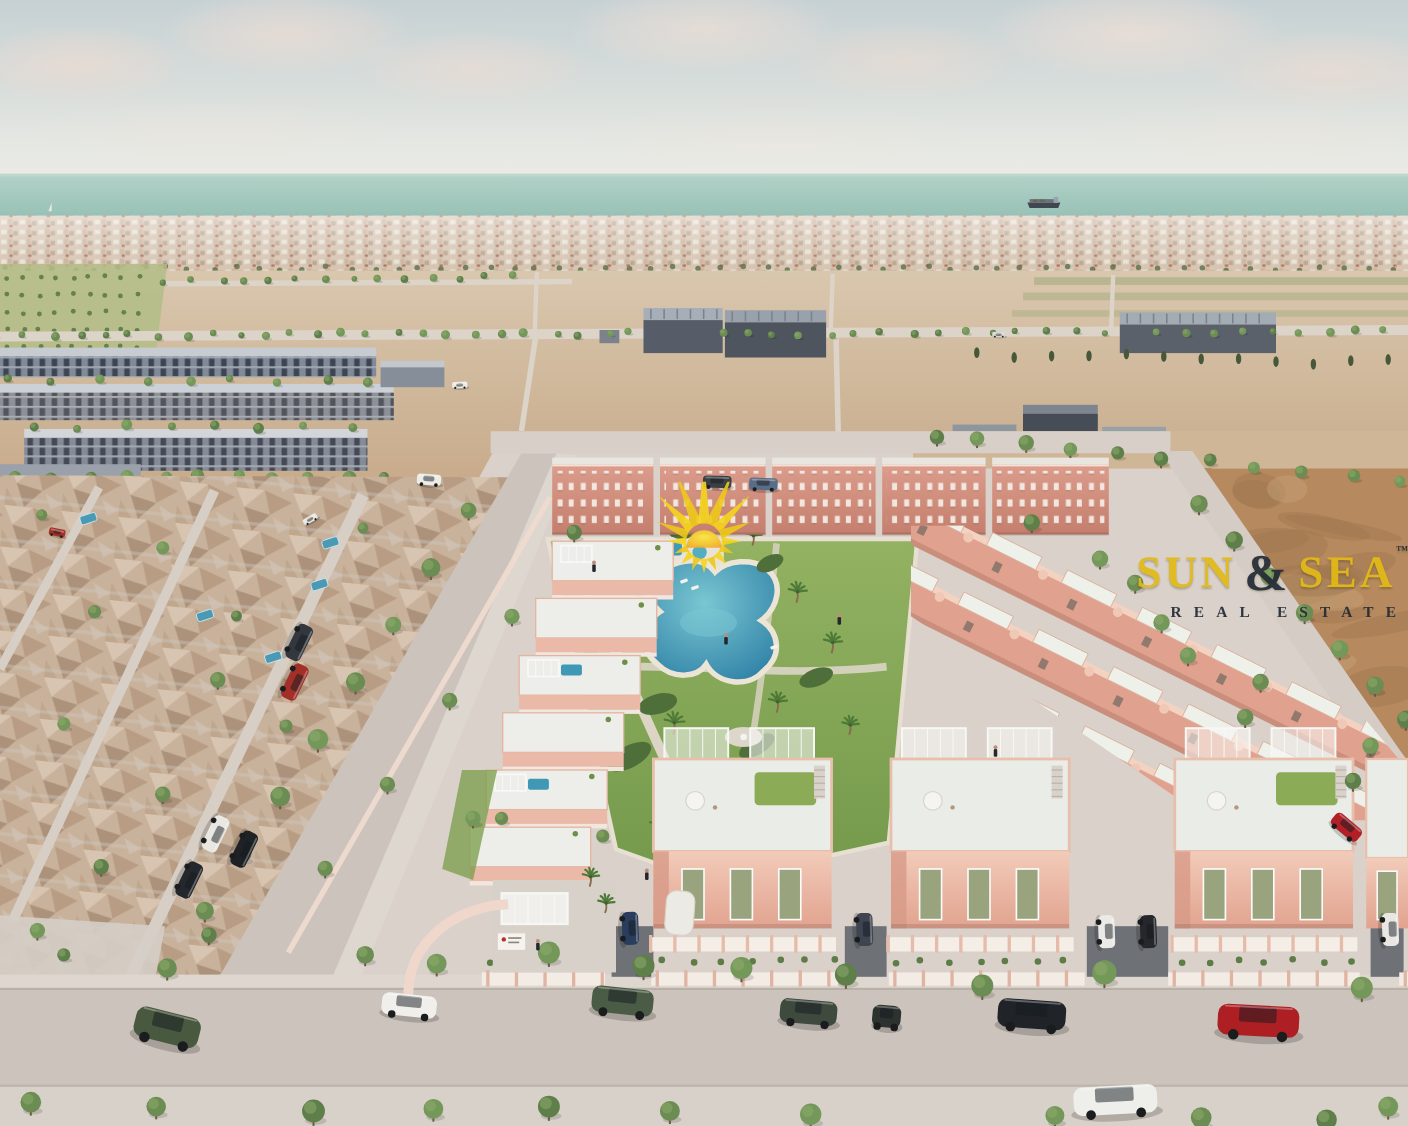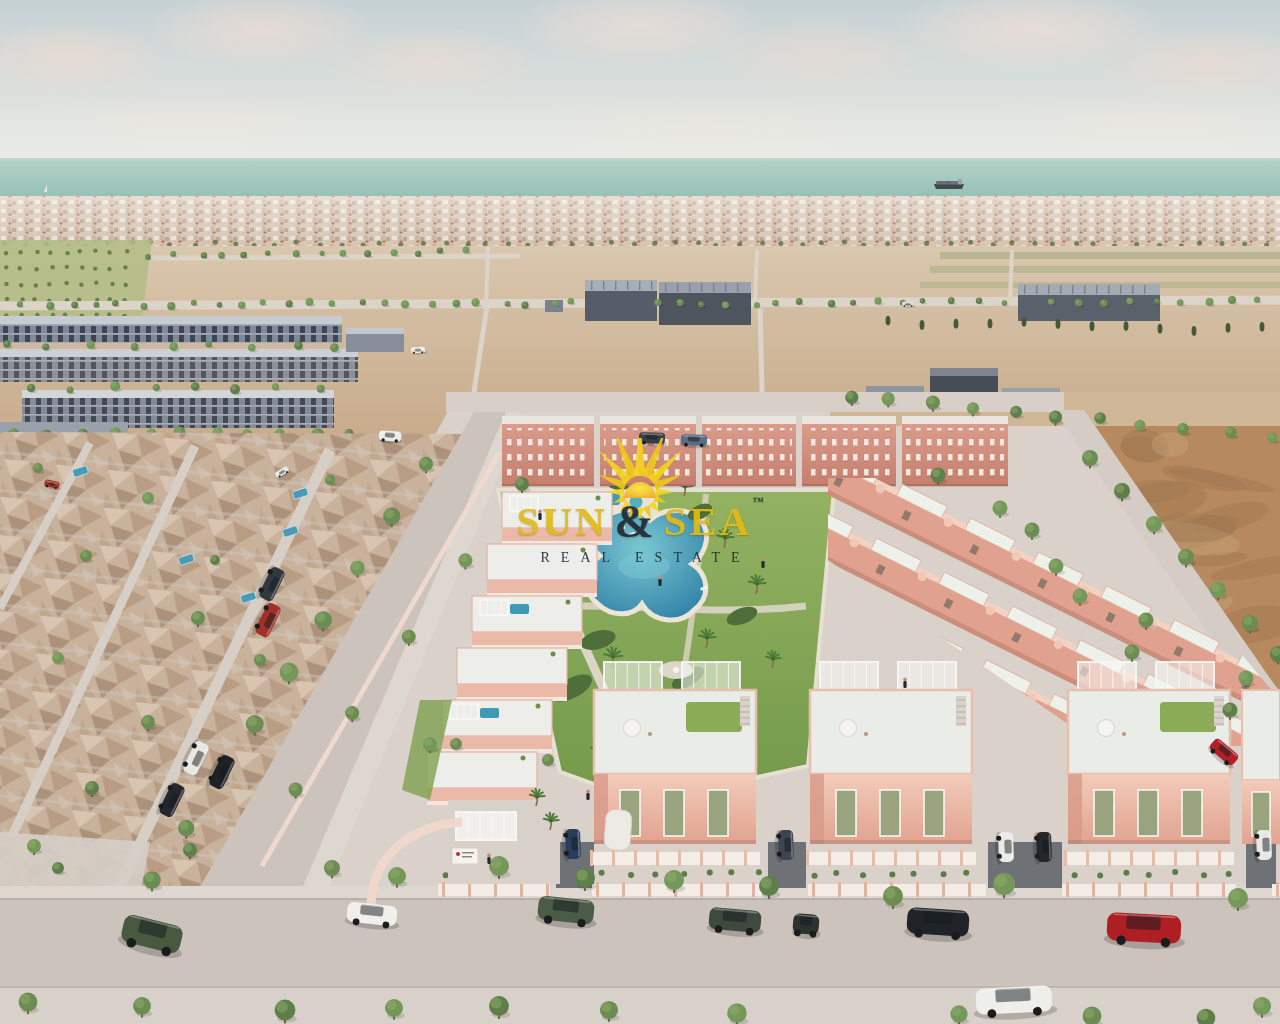--- a/index.html
+++ b/index.html
@@ -12,28 +12,28 @@
       radial-gradient(ellipse 150px 48px at 430px 62px, rgba(236,220,212,.65), rgba(236,220,212,.28) 48%, transparent 72%),
       radial-gradient(ellipse 170px 56px at 640px 26px, rgba(238,223,214,.7),  rgba(238,223,214,.3)  48%, transparent 72%),
       radial-gradient(ellipse 150px 50px at 820px 55px, rgba(236,219,210,.6),  rgba(236,219,210,.26) 48%, transparent 72%),
       radial-gradient(ellipse 190px 60px at 1030px 30px,rgba(239,223,214,.75), rgba(239,223,214,.32) 48%, transparent 72%),
       radial-gradient(ellipse 160px 52px at 1210px 64px,rgba(236,219,210,.7),  rgba(236,219,210,.3)  48%, transparent 72%),
       radial-gradient(ellipse 240px 40px at 15% 118px,  rgba(240,229,221,.4),  transparent 70%),
       radial-gradient(ellipse 260px 42px at 55% 124px,  rgba(240,229,221,.35), transparent 70%),
       radial-gradient(ellipse 240px 40px at 90% 120px,  rgba(240,229,221,.36), transparent 70%),
       linear-gradient(180deg,#c6d1d4 0%,#d7dddb 45%,#e6e8e3 78%,#ecece6 100%);}
   #scene{position:absolute;left:0;top:0;}
-  .watermark{position:absolute;left:0;top:438px;width:1280px;text-align:center;
+  .watermark{position:absolute;left:0;top:438px;width:1280px;text-align:right;
              opacity:.93;pointer-events:none;}
   .sun{display:block;margin:0 auto -30px auto;width:136px;height:88px;position:relative;z-index:1;}
   .brand{position:relative;z-index:2;font-weight:bold;font-size:41px;letter-spacing:3px;
          color:var(--gold,#e2ba16);text-shadow:0 1px 2px rgba(70,55,5,.35);line-height:1;}
   .brand .amp{color:var(--dark,#232b36);font-size:47px;padding:0 7px;position:relative;top:2px;}
   .brand .tm{color:var(--dark,#232b36);font-size:11px;vertical-align:top;letter-spacing:0;}
-  .subtitle{position:relative;z-index:2;margin-top:7px;font-size:14px;font-weight:400;
+  .subtitle{position:relative;z-index:2;margin-top:7px;font-size:14px;font-weight:700;
             letter-spacing:11px;color:var(--dark,#232b36);text-indent:11px;}
 </style>
 </head>
 <body>
 
 <div class="stage">
   <div class="sky"></div>
   <svg id="scene" width="1280" height="1024" viewBox="0 0 1280 1024">
       <defs>
  <linearGradient id="seaG" x1="0" y1="0" x2="0" y2="1">

